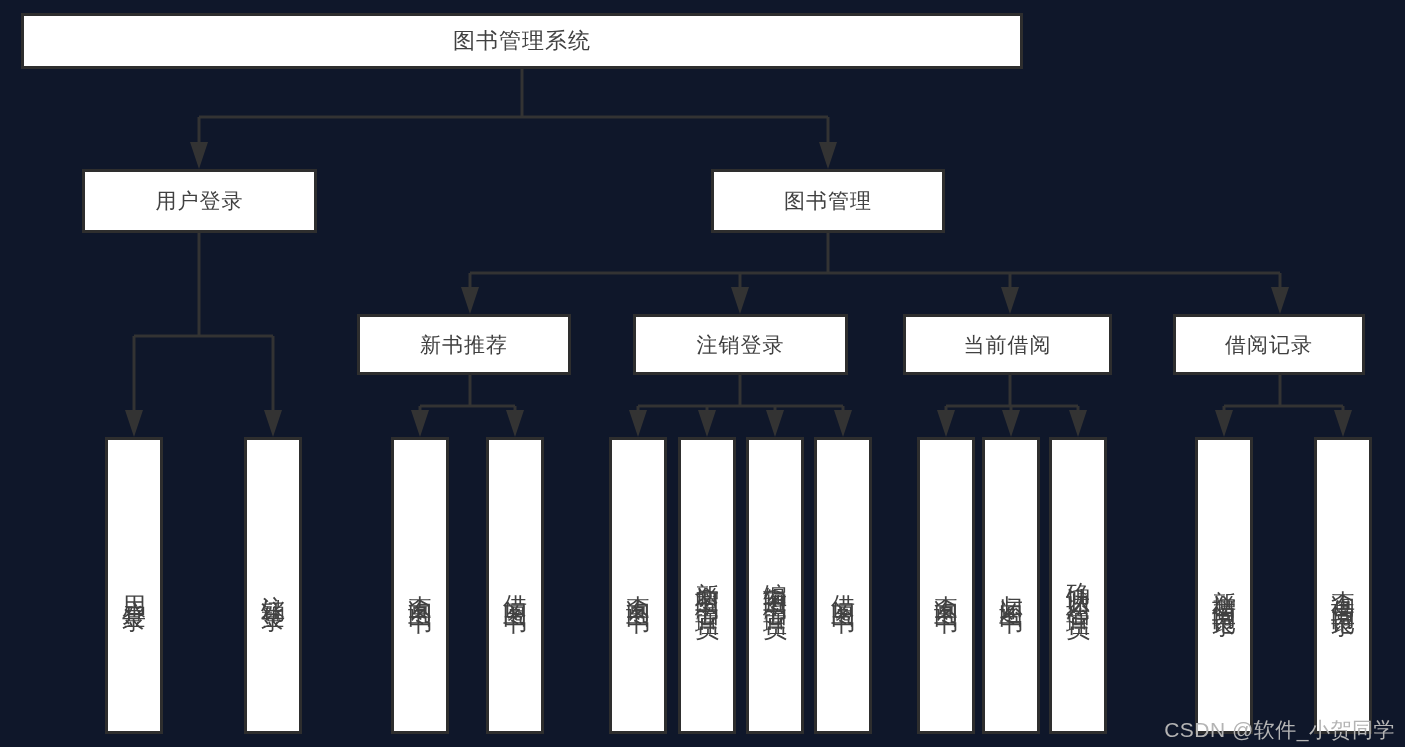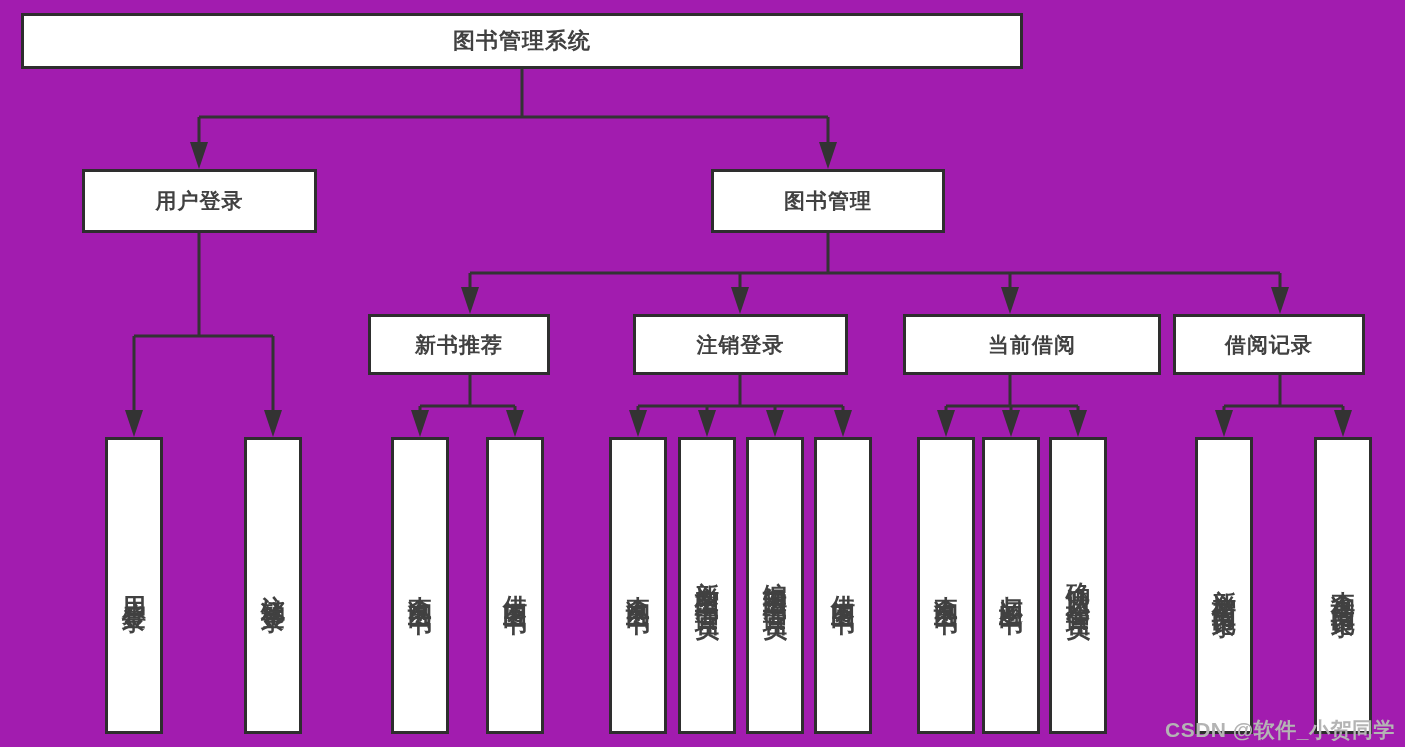--- a/index.html
+++ b/index.html
@@ -5,24 +5,23 @@
   :root {
     --line: #333333;
     --border: #2e2e2e;
     --text: #414141;
     --watermark: #b4b4b4;
   }
   html,body { margin:0; padding:0; background:#ffffff; }
   #canvas {
     position:relative;
     width:1405px; height:747px;
-    background:#a21caf;
+    background:#0f172a;
     font-family:"Liberation Sans","DejaVu Sans",sans-serif;
     overflow:hidden;
-    font-weight:bold;
   }
   #connectors { position:absolute; left:0; top:0; width:1405px; height:747px; }
   #connectors path { stroke:var(--line); stroke-width:3; fill:none; }
   #connectors polygon { fill:var(--line); stroke:none; }
   .box {
     position:absolute; box-sizing:border-box;
     border:3px solid var(--border); background:#ffffff;
     display:flex; align-items:center; justify-content:center;
     color:var(--text);
   }
@@ -94,27 +93,27 @@
     <span class="hlabel">图书管理系统</span>
   </div>
 
   <div class="box lvl2" style="left:82px; width:235px;">
     <span class="hlabel">用户登录</span>
   </div>
   <div class="box lvl2" style="left:711px; width:234px;">
     <span class="hlabel">图书管理</span>
   </div>
 
-  <div class="box lvl3" style="left:368px; width:182px;">
+  <div class="box lvl3" style="left:357px; width:214px;">
     <span class="hlabel">新书推荐</span>
   </div>
   <div class="box lvl3" style="left:633px; width:215px;">
     <span class="hlabel">注销登录</span>
   </div>
-  <div class="box lvl3" style="left:903px; width:258px;">
+  <div class="box lvl3" style="left:903px; width:209px;">
     <span class="hlabel">当前借阅</span>
   </div>
   <div class="box lvl3" style="left:1173px; width:192px;">
     <span class="hlabel">借阅记录</span>
   </div>
 
   <div class="box leaf" style="left:105px;">
     <span class="vtext">用户登录</span>
   </div>
   <div class="box leaf" style="left:244px;">

